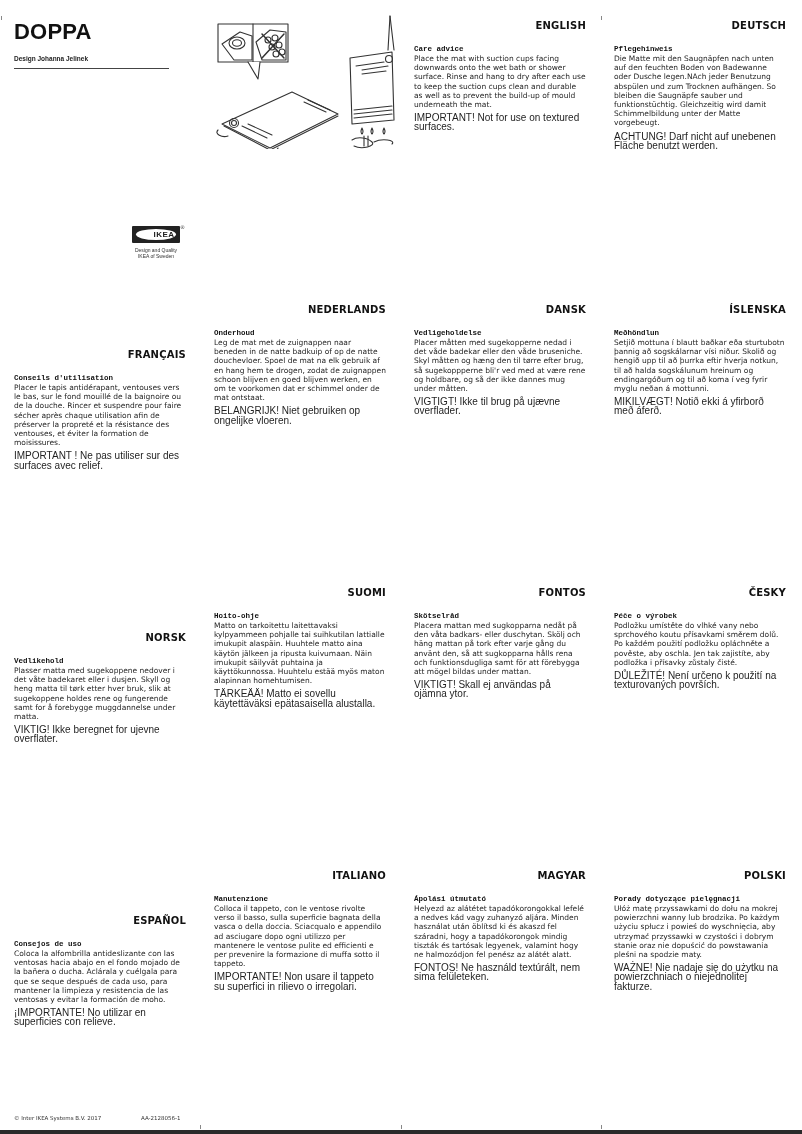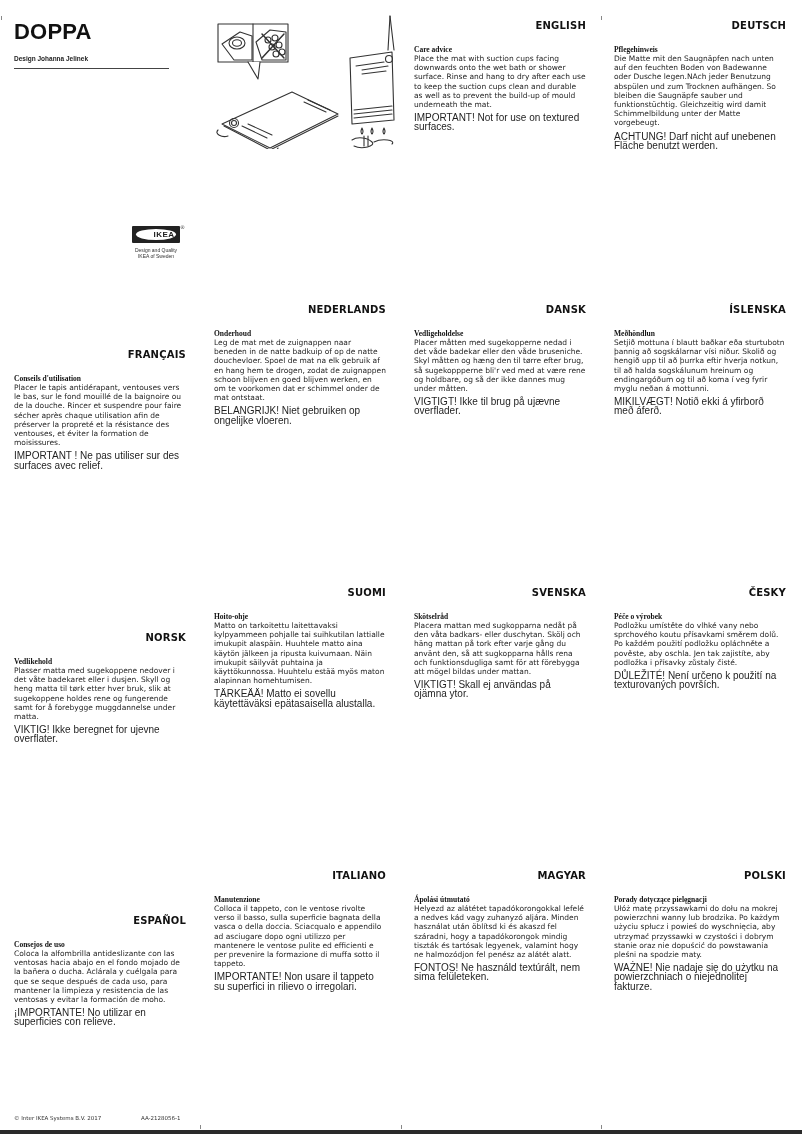--- a/index.html
+++ b/index.html
@@ -23,21 +23,21 @@
     
     .ikea-logo { position: absolute; left: 132px; top: 226px; width: 48px; height: 17px; background: #222; border-radius: 1px; }
     .ikea-logo .oval { position: absolute; left: 4px; top: 3px; width: 40px; height: 11px; background: #fff; border-radius: 50%; }
     .ikea-logo .word { position: absolute; left: 0; top: 3px; width: 48px; text-align: center; font-family: "Liberation Sans", sans-serif; font-weight: bold; font-size: 8px; line-height: 11px; color: #222; letter-spacing: 0.5px; padding-left: 16px; }
     .reg-mark { position: absolute; left: 180px; top: 224px; font-size: 5px; color: #444; font-family: "DejaVu Sans", sans-serif; }
     .logo-caption { position: absolute; left: 124px; top: 247px; width: 64px; text-align: center; font-family: "Liberation Sans", sans-serif; font-size: 5px; line-height: 6px; color: #333; }
 
     
     .section { position: absolute; width: 172px; }
     .lang-title { font-family: "DejaVu Sans", sans-serif; font-weight: bold; font-size: 10px; letter-spacing: 0.2px; color: #111; height: 14px; line-height: 14px; text-align: right; }
-    .sub-title { margin-top: 12px; font-family: Liberation Serif, serif; font-weight: bold; font-size: 7.5px; line-height: 9px; color: #111; }
+    .sub-title { margin-top: 12px; font-family: Liberation Mono, monospace; font-weight: bold; font-size: 7.5px; line-height: 9px; color: #111; }
     .body-text { font-family: "DejaVu Sans", sans-serif; font-size: 7.5px; line-height: 9.2px; color: #1e1e1e; }
     .warn-text { margin-top: 4px; font-family: Liberation Sans, sans-serif; font-size: 10px; line-height: 9.2px; color: #1e1e1e; }
 
     .col1 { left: 14px; margin-top: 45px; }
     .col2 { left: 214px; }
     .col3 { left: 414px; }
     .col4 { left: 614px; }
     .row1 { top: 19px; }
     .row2 { top: 303px; }
     .row3 { top: 586px; }
@@ -165,21 +165,21 @@
     <div class="body-text">Plasser matta med sugekoppene nedover i det våte badekaret eller i dusjen. Skyll og heng matta til tørk etter hver bruk, slik at sugekoppene holdes rene og fungerende samt for å forebygge muggdannelse under matta.</div>
     <div class="warn-text">VIKTIG! Ikke beregnet for ujevne overflater.</div>
   </div>
   <div class="section col2 row3">
     <div class="lang-title">SUOMI</div>
     <div class="sub-title">Hoito-ohje</div>
     <div class="body-text">Matto on tarkoitettu laitettavaksi kylpyammeen pohjalle tai suihkutilan lattialle imukupit alaspäin. Huuhtele matto aina käytön jälkeen ja ripusta kuivumaan. Näin imukupit säilyvät puhtaina ja käyttökunnossa. Huuhtelu estää myös maton alapinnan homehtumisen.</div>
     <div class="warn-text">TÄRKEÄÄ! Matto ei sovellu käytettäväksi epätasaisella alustalla.</div>
   </div>
   <div class="section col3 row3">
-    <div class="lang-title">SVENSKA</div>
+    <div class="lang-title">FONTOS</div>
     <div class="sub-title">Skötselråd</div>
     <div class="body-text">Placera mattan med sugkopparna nedåt på den våta badkars- eller duschytan. Skölj och häng mattan på tork efter varje gång du använt den, så att sugkopparna hålls rena och funktionsdugliga samt för att förebygga att mögel bildas under mattan.</div>
     <div class="warn-text">VIKTIGT! Skall ej användas på ojämna ytor.</div>
   </div>
   <div class="section col4 row3">
     <div class="lang-title">ČESKY</div>
     <div class="sub-title">Péče o výrobek</div>
     <div class="body-text">Podložku umístěte do vlhké vany nebo sprchového koutu přísavkami směrem dolů. Po každém použití podložku opláchněte a pověste, aby oschla. Jen tak zajistíte, aby podložka i přísavky zůstaly čisté.</div>
     <div class="warn-text">DŮLEŽITÉ! Není určeno k použití na texturovaných površích.</div>
   </div>

